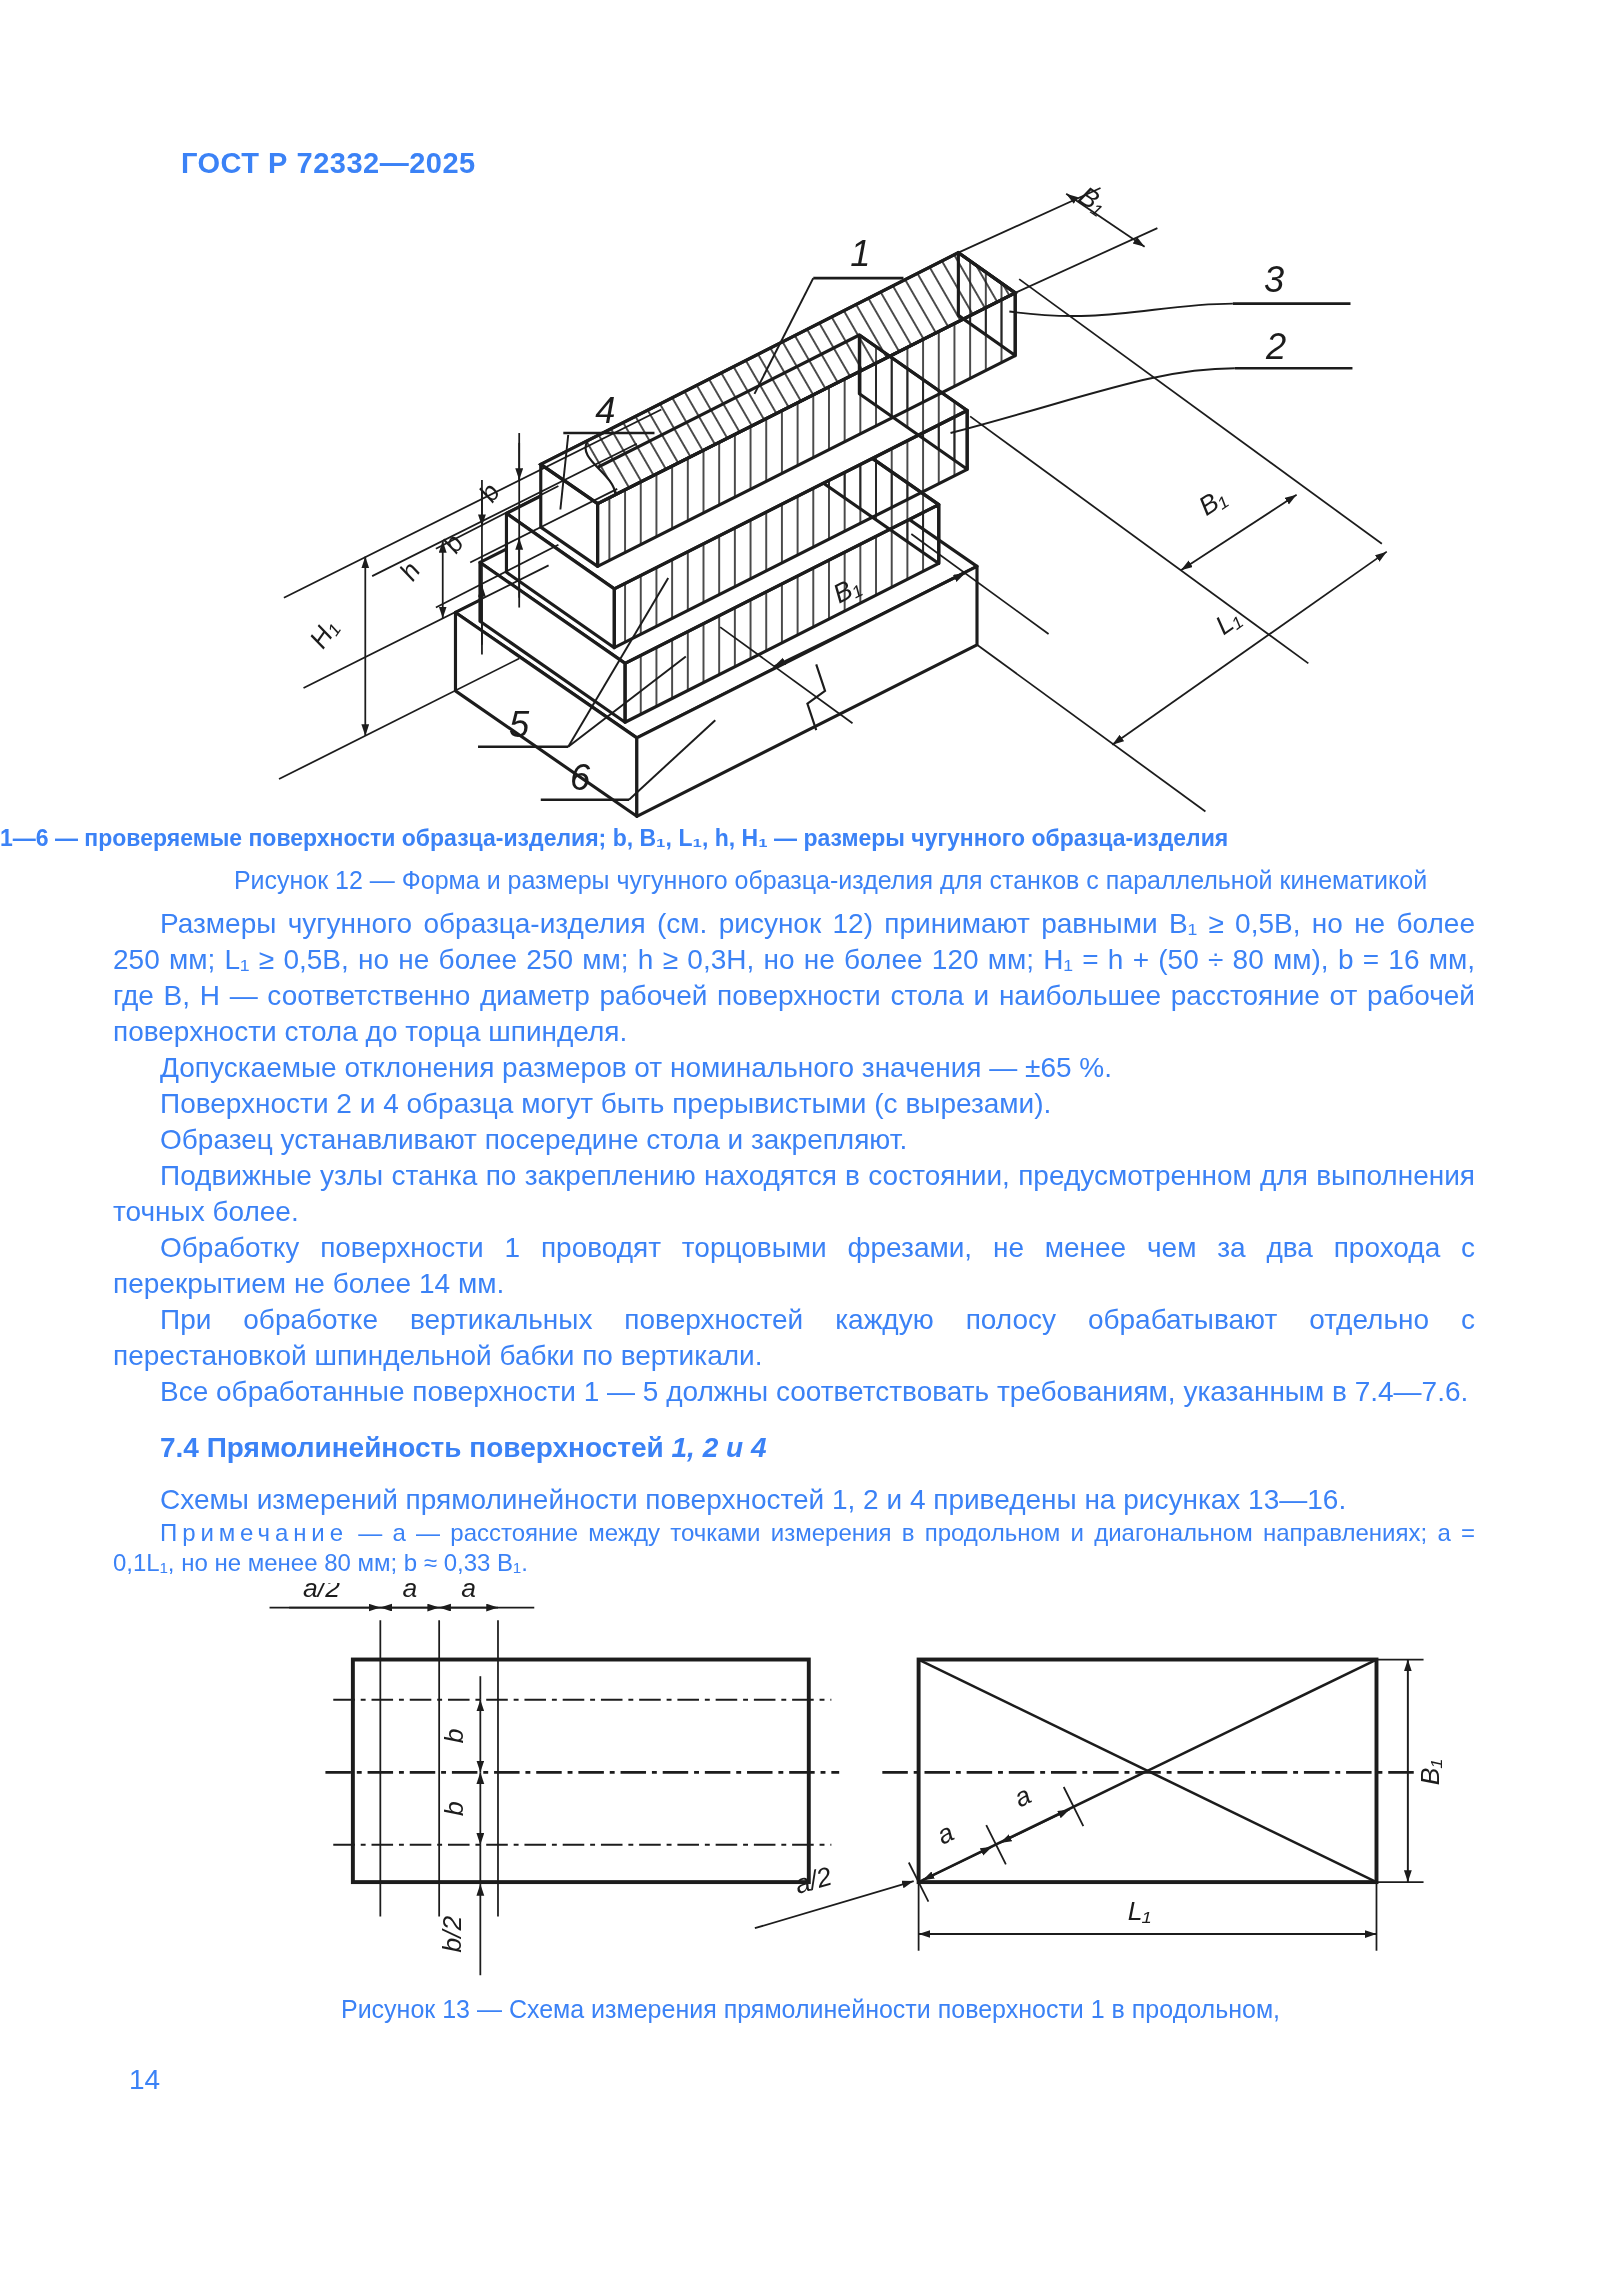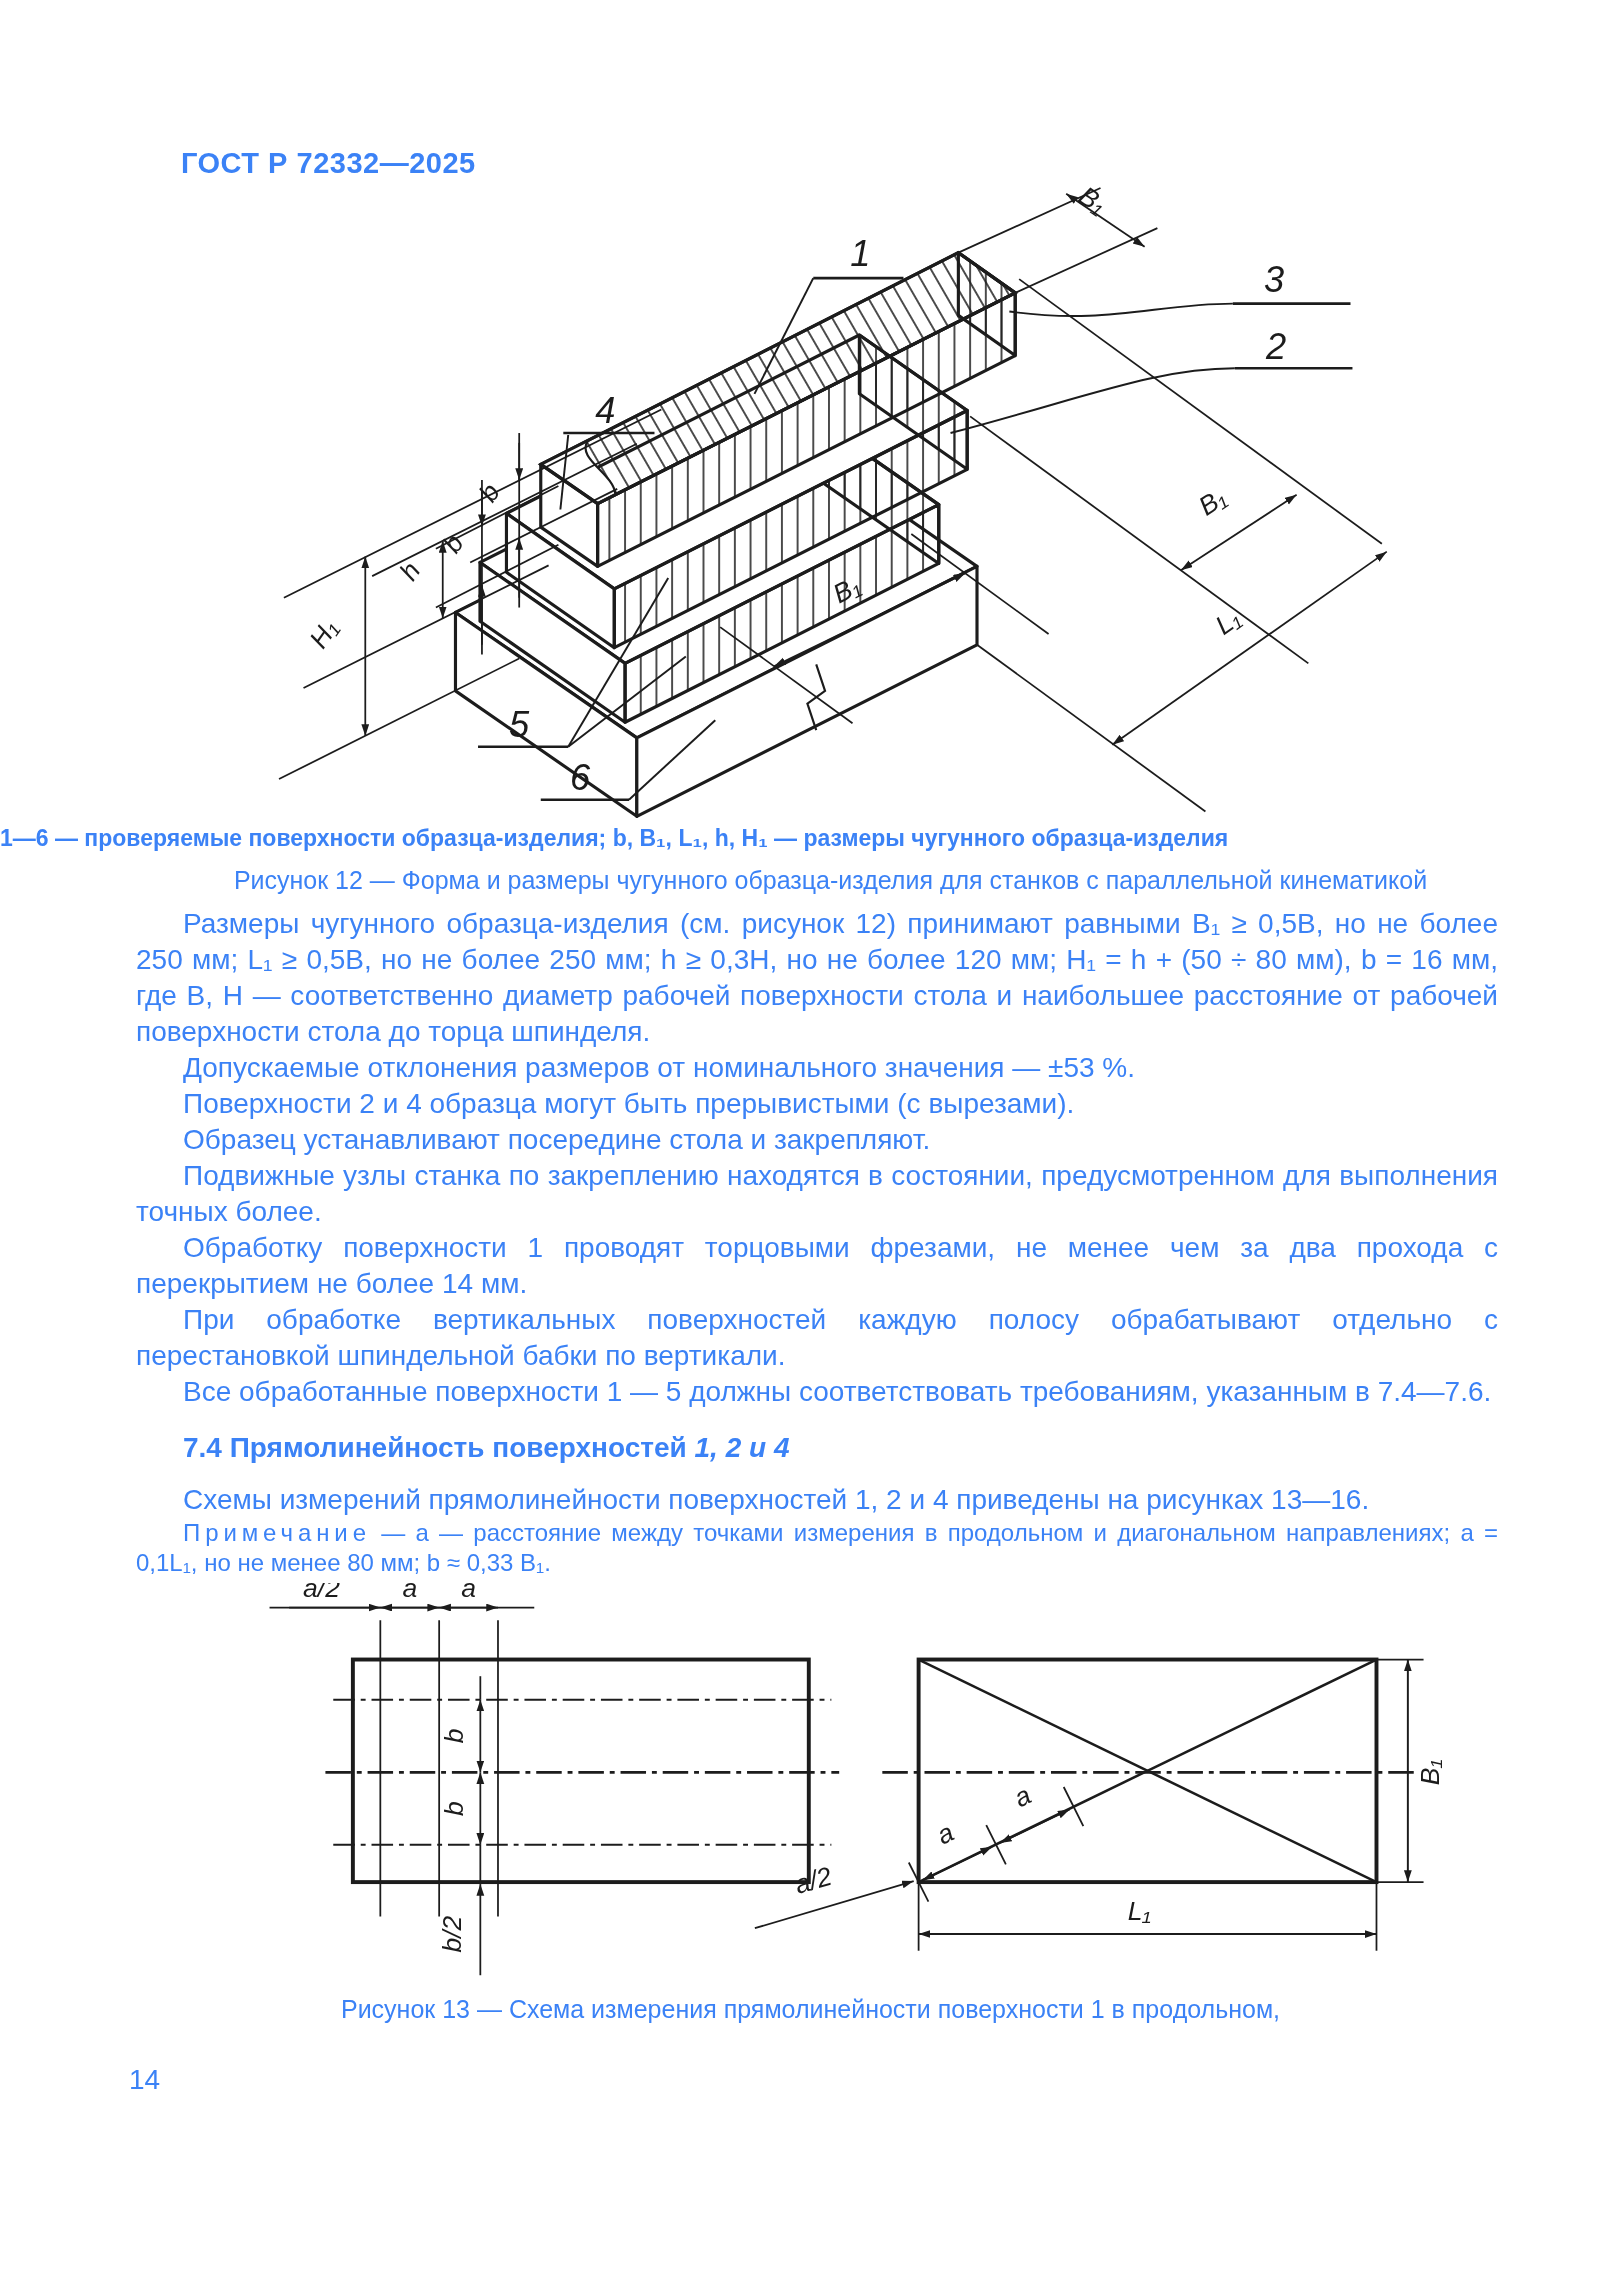--- a/index.html
+++ b/index.html
@@ -9,21 +9,21 @@
   }
   .doc-header{position:absolute;left:181px;top:147px;font-size:29px;font-weight:bold;letter-spacing:0.5px;}
   .fig12-wrap{position:absolute;left:225px;top:186px;width:1255px;height:647px;}
   .fig13-wrap{position:absolute;left:196px;top:1583px;width:1255px;height:407px;}
   svg{display:block;}
   svg text{font-family:"Liberation Sans",sans-serif;fill:#1c1c1c;}
   .num{font-size:37px;font-style:italic;}
   .dimlbl{font-size:27px;font-style:italic;}
   .legend{position:absolute;left:0;top:825px;width:100%;font-size:23px;font-weight:bold;}
   .caption{position:absolute;left:0;top:866px;width:100%;text-align:center;font-size:25px;padding-left:20px;}
-  .textblock{position:absolute;left:136px;top:906px;width:1362px;font-size:28px;line-height:36px;}
+  .textblock{position:absolute;left:113px;top:906px;width:1362px;font-size:28px;line-height:36px;}
   .textblock p{margin:0;text-indent:47px;text-align:justify;}
   .h74{margin:19.6px 0 16.7px 0;font-weight:bold;text-indent:47px;font-size:28px;}
   .h74 .it{font-style:italic;}
   .note{margin-top:13.7px;font-size:24px;line-height:30px;text-align:justify;text-indent:47px;}
   .note-label{letter-spacing:4.9px;}
   .caption13{position:absolute;left:0;top:1993px;width:100%;text-align:center;font-size:25px;line-height:32px;}
   .pagenum{position:absolute;left:129px;top:2064px;font-size:28px;}
   .ln{stroke:#1c1c1c;fill:none;}
   .face{fill:#ffffff;stroke:#1c1c1c;stroke-width:3.2;stroke-linejoin:round;}
   .facehv{fill:url(#hv);stroke:#1c1c1c;stroke-width:3.2;stroke-linejoin:round;}
@@ -142,21 +142,21 @@
     <text class="dimlbl" transform="translate(638,420) rotate(-27)" text-anchor="middle">B₁</text>
     <text class="dimlbl" transform="translate(1028,452) rotate(-35)" text-anchor="middle">L₁</text>
   </svg>
   </div>
 
   <div class="legend">1—6 — проверяемые поверхности образца-изделия; b, B₁, L₁, h, H₁ — размеры чугунного образца-изделия</div>
   <div class="caption">Рисунок 12 — Форма и размеры чугунного образца-изделия для станков с параллельной кинематикой</div>
 
   <div class="textblock">
     <p>Размеры чугунного образца-изделия (см. рисунок 12) принимают равными B₁ ≥ 0,5B, но не более 250 мм; L₁ ≥ 0,5B, но не более 250 мм; h ≥ 0,3H, но не более 120 мм; H₁ = h + (50 ÷ 80 мм), b = 16 мм, где B, H — соответственно диаметр рабочей поверхности стола и наибольшее расстояние от рабочей поверхности стола до торца шпинделя.</p>
-    <p>Допускаемые отклонения размеров от номинального значения — ±53 %.</p>
+    <p>Допускаемые отклонения размеров от номинального значения — ±65 %.</p>
     <p>Поверхности 2 и 4 образца могут быть прерывистыми (с вырезами).</p>
     <p>Образец устанавливают посередине стола и закрепляют.</p>
     <p>Подвижные узлы станка по закреплению находятся в состоянии, предусмотренном для выполнения точных более.</p>
     <p>Обработку поверхности 1 проводят торцовыми фрезами, не менее чем за два прохода с перекрытием не более 14 мм.</p>
     <p>При обработке вертикальных поверхностей каждую полосу обрабатывают отдельно с перестановкой шпиндельной бабки по вертикали.</p>
     <p>Все обработанные поверхности 1 — 5 должны соответствовать требованиям, указанным в 7.4—7.6.</p>
     <div class="h74"><span>7.4 Прямолинейность поверхностей </span><span class="it">1, 2 и 4</span></div>
     <p>Схемы измерений прямолинейности поверхностей 1, 2 и 4 приведены на рисунках 13—16.</p>
     <p class="note"><span class="note-label">Примечание</span><span> — a — расстояние между точками измерения в продольном и диагональном направлениях; a = 0,1L₁, но не менее 80 мм; b ≈ 0,33 B₁.</span></p>
   </div>

